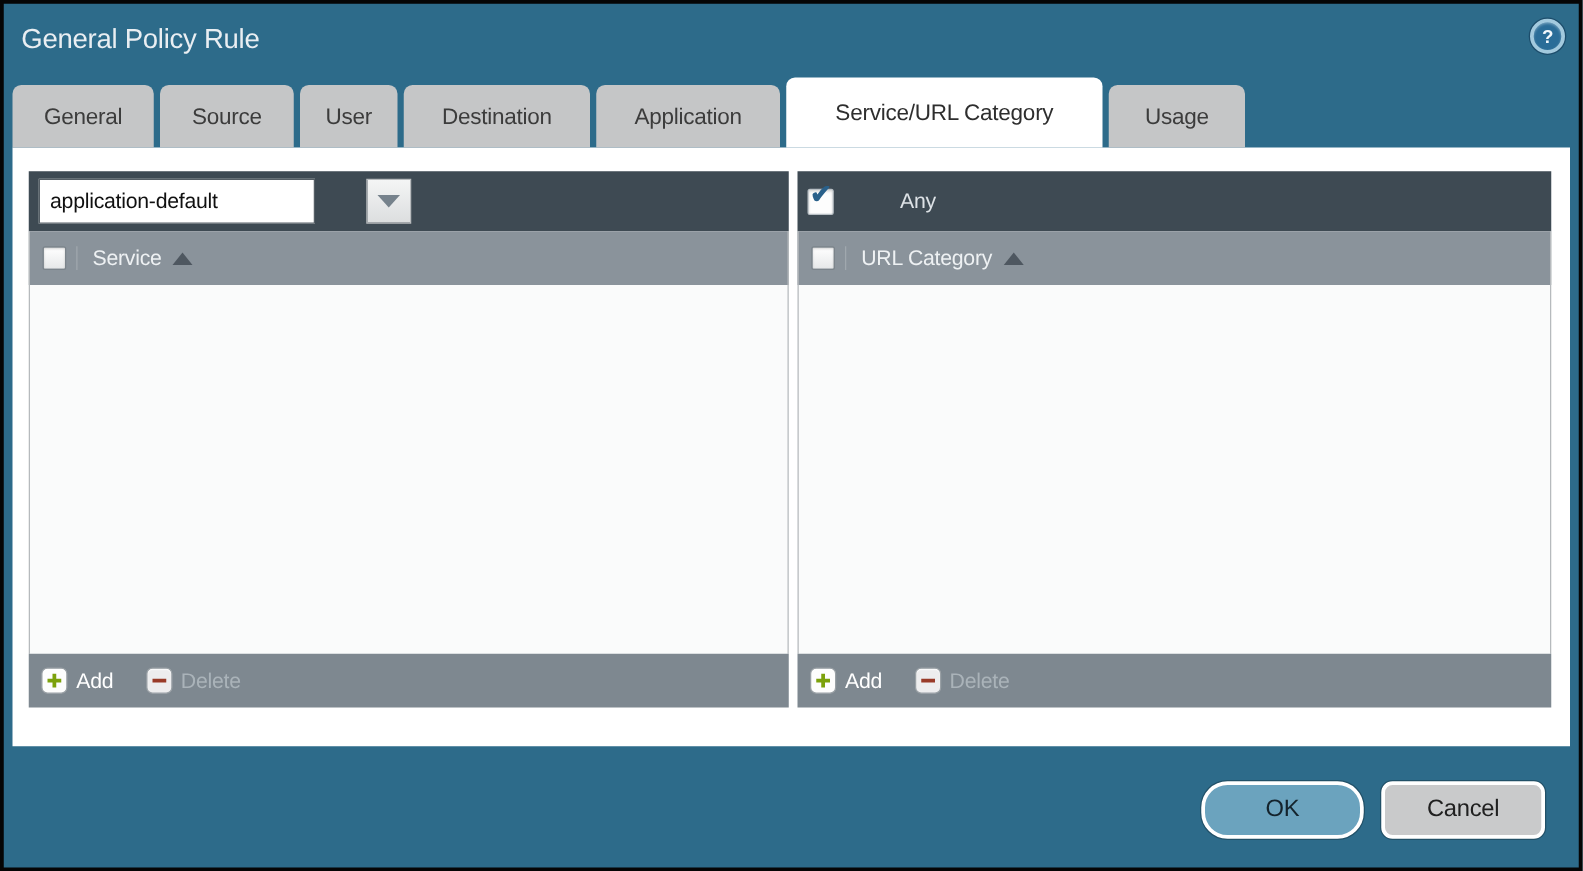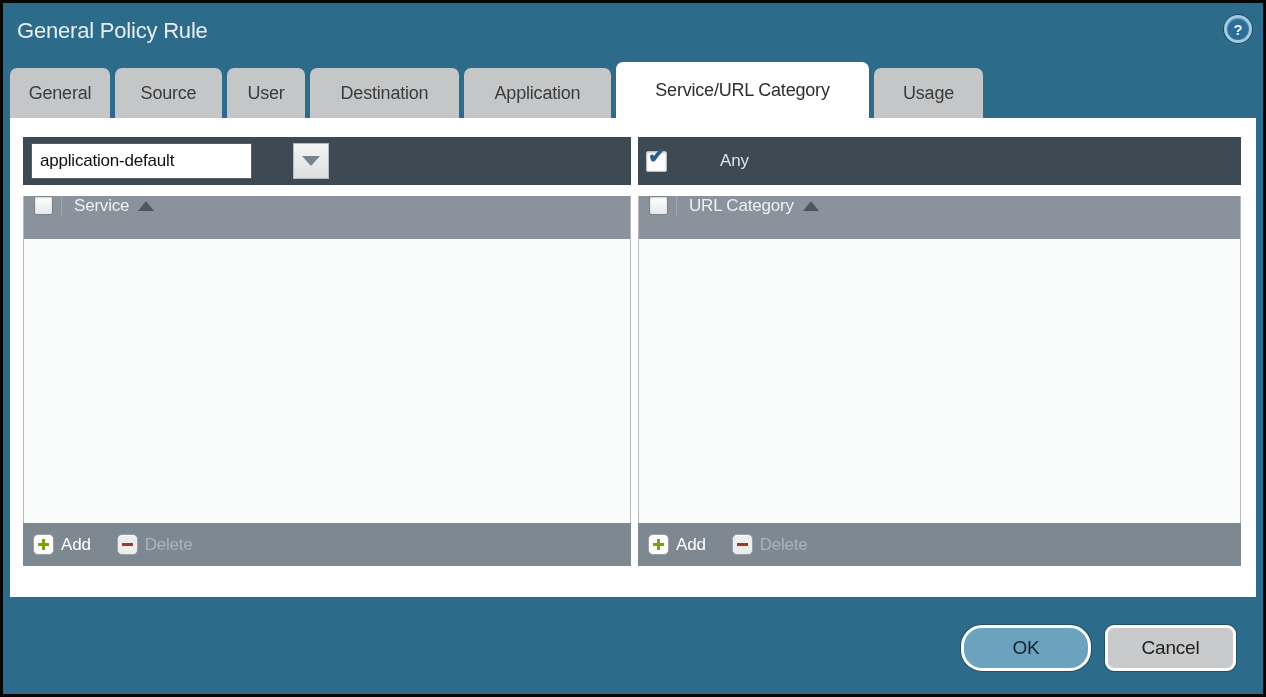--- a/index.html
+++ b/index.html
@@ -34,21 +34,21 @@
   .tabs {
     position:absolute; left:10px; top:62px; height:56px;
     display:flex; align-items:flex-end; gap:5px; z-index:2;
   }
   .tab {
     height:50px; background:#c5c6c7; color:#3c3c3c;
     border-radius:7px 7px 0 0; font-size:18px;
     display:flex; align-items:center; justify-content:center;
     cursor:pointer; flex:none;
   }
-  .tab:nth-child(1){width:100px}
+  .tab:nth-child(1){width:113px}
   .tab:nth-child(2){width:107px}
   .tab:nth-child(3){width:78px}
   .tab:nth-child(4){width:149px}
   .tab:nth-child(5){width:147px}
   .tab:nth-child(6){width:253px}
   .tab:nth-child(7){width:109px}
   .tab:nth-child(8){width:101px}
   .tab.active { background:#ffffff; height:56px; color:#2e2e2e; }
 
   
@@ -95,22 +95,22 @@
   }
   .checkbox.big { width:21px; height:21px; background:#fdfdfd; border-color:#b9c0c5; }
   .checkbox .check-glyph {
     position:absolute; left:1px; top:-7px;
     color:#29608a; font-size:21px; font-weight:bold; line-height:1;
   }
 
   
   .col-header {
     height:43px; background:#8a939b; flex:none;
-    display:flex; align-items:flex-start;
-    border-left:1px solid #b6babd; border-right:1px solid #b6babd;margin-top:11px;
+    display:flex; align-items:center;
+    border-left:1px solid #b6babd; border-right:1px solid #b6babd;
   }
   .col-check-cell {
     width:38px; flex:none; display:flex; align-items:center;
     padding-left:10px; border-right:1px solid #a0a8ae;
   }
   .col-label-cell {
     display:flex; align-items:center; padding-left:12px;
     color:#eef1f3; font-size:17px; cursor:pointer;
   }
   .sort-arrow {

